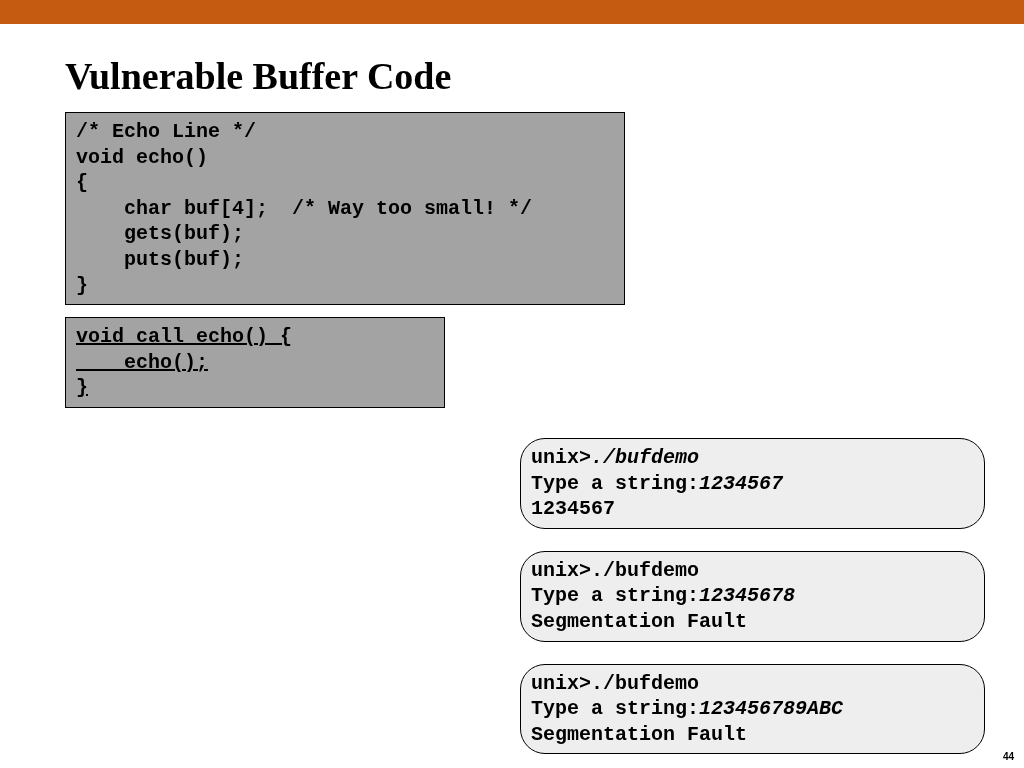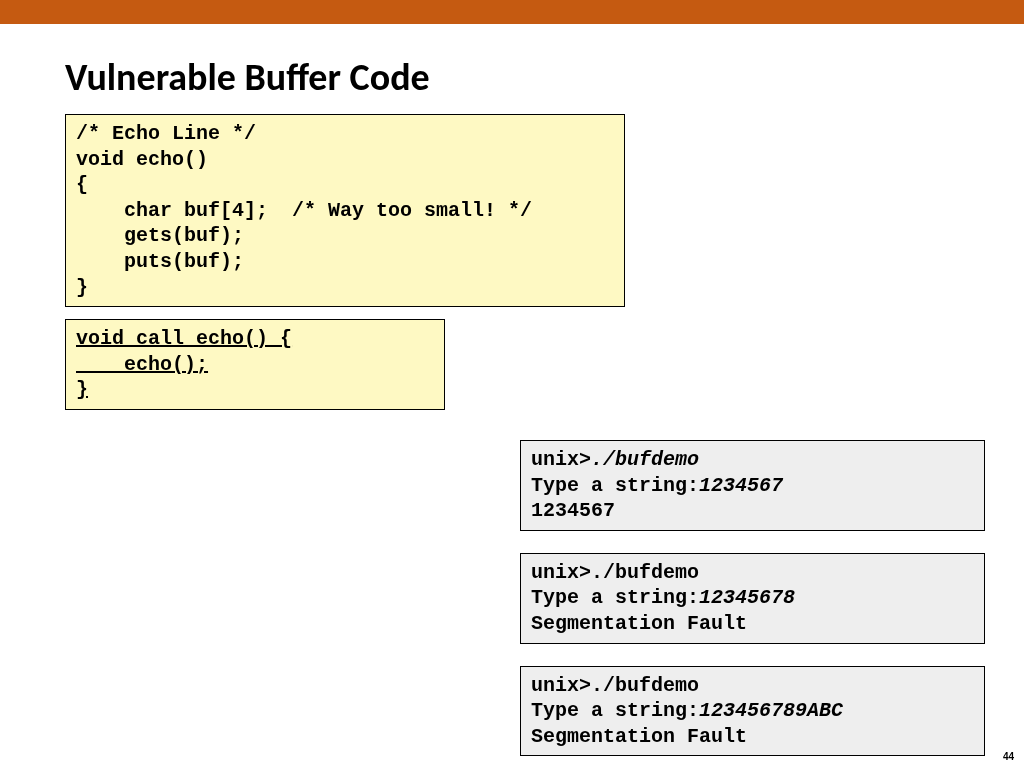--- a/index.html
+++ b/index.html
@@ -14,38 +14,40 @@
   .accent-bar {
     width: 100%;
     height: 24px;
     background: #c55a11;
   }
   .slide-title {
     font-size: 38px;
     font-weight: 700;
     color: #000;
     margin: 30px 0 14px 65px;
+    font-family: Liberation Serif, serif;
   }
   .code-box {
     border: 1.5px solid #000;
     font-family: "Courier New", monospace;
     font-weight: 700;
     font-size: 20px;
     line-height: 1.28;
     white-space: pre;
     padding: 6px 10px;
   }
   .yellow-box {
-    background: #fef9c3;
+    background: #a3a3a3;
     margin-left: 65px;
   }
   .gray-box {
     background: #eeeeee;
     margin-left: 520px;
     width: 465px;
+    border-radius: 25px;
   }
   .box-echo { width: 560px; }
   .box-callecho { width: 380px; margin-top: 12px; text-decoration: underline; }
   .gap-gray { margin-top: 22px; }
   .gap-first-gray { margin-top: 30px; }
   .italic { font-style: italic; }
   .page-num {
     position: absolute;
     bottom: 6px;
     right: 10px;

